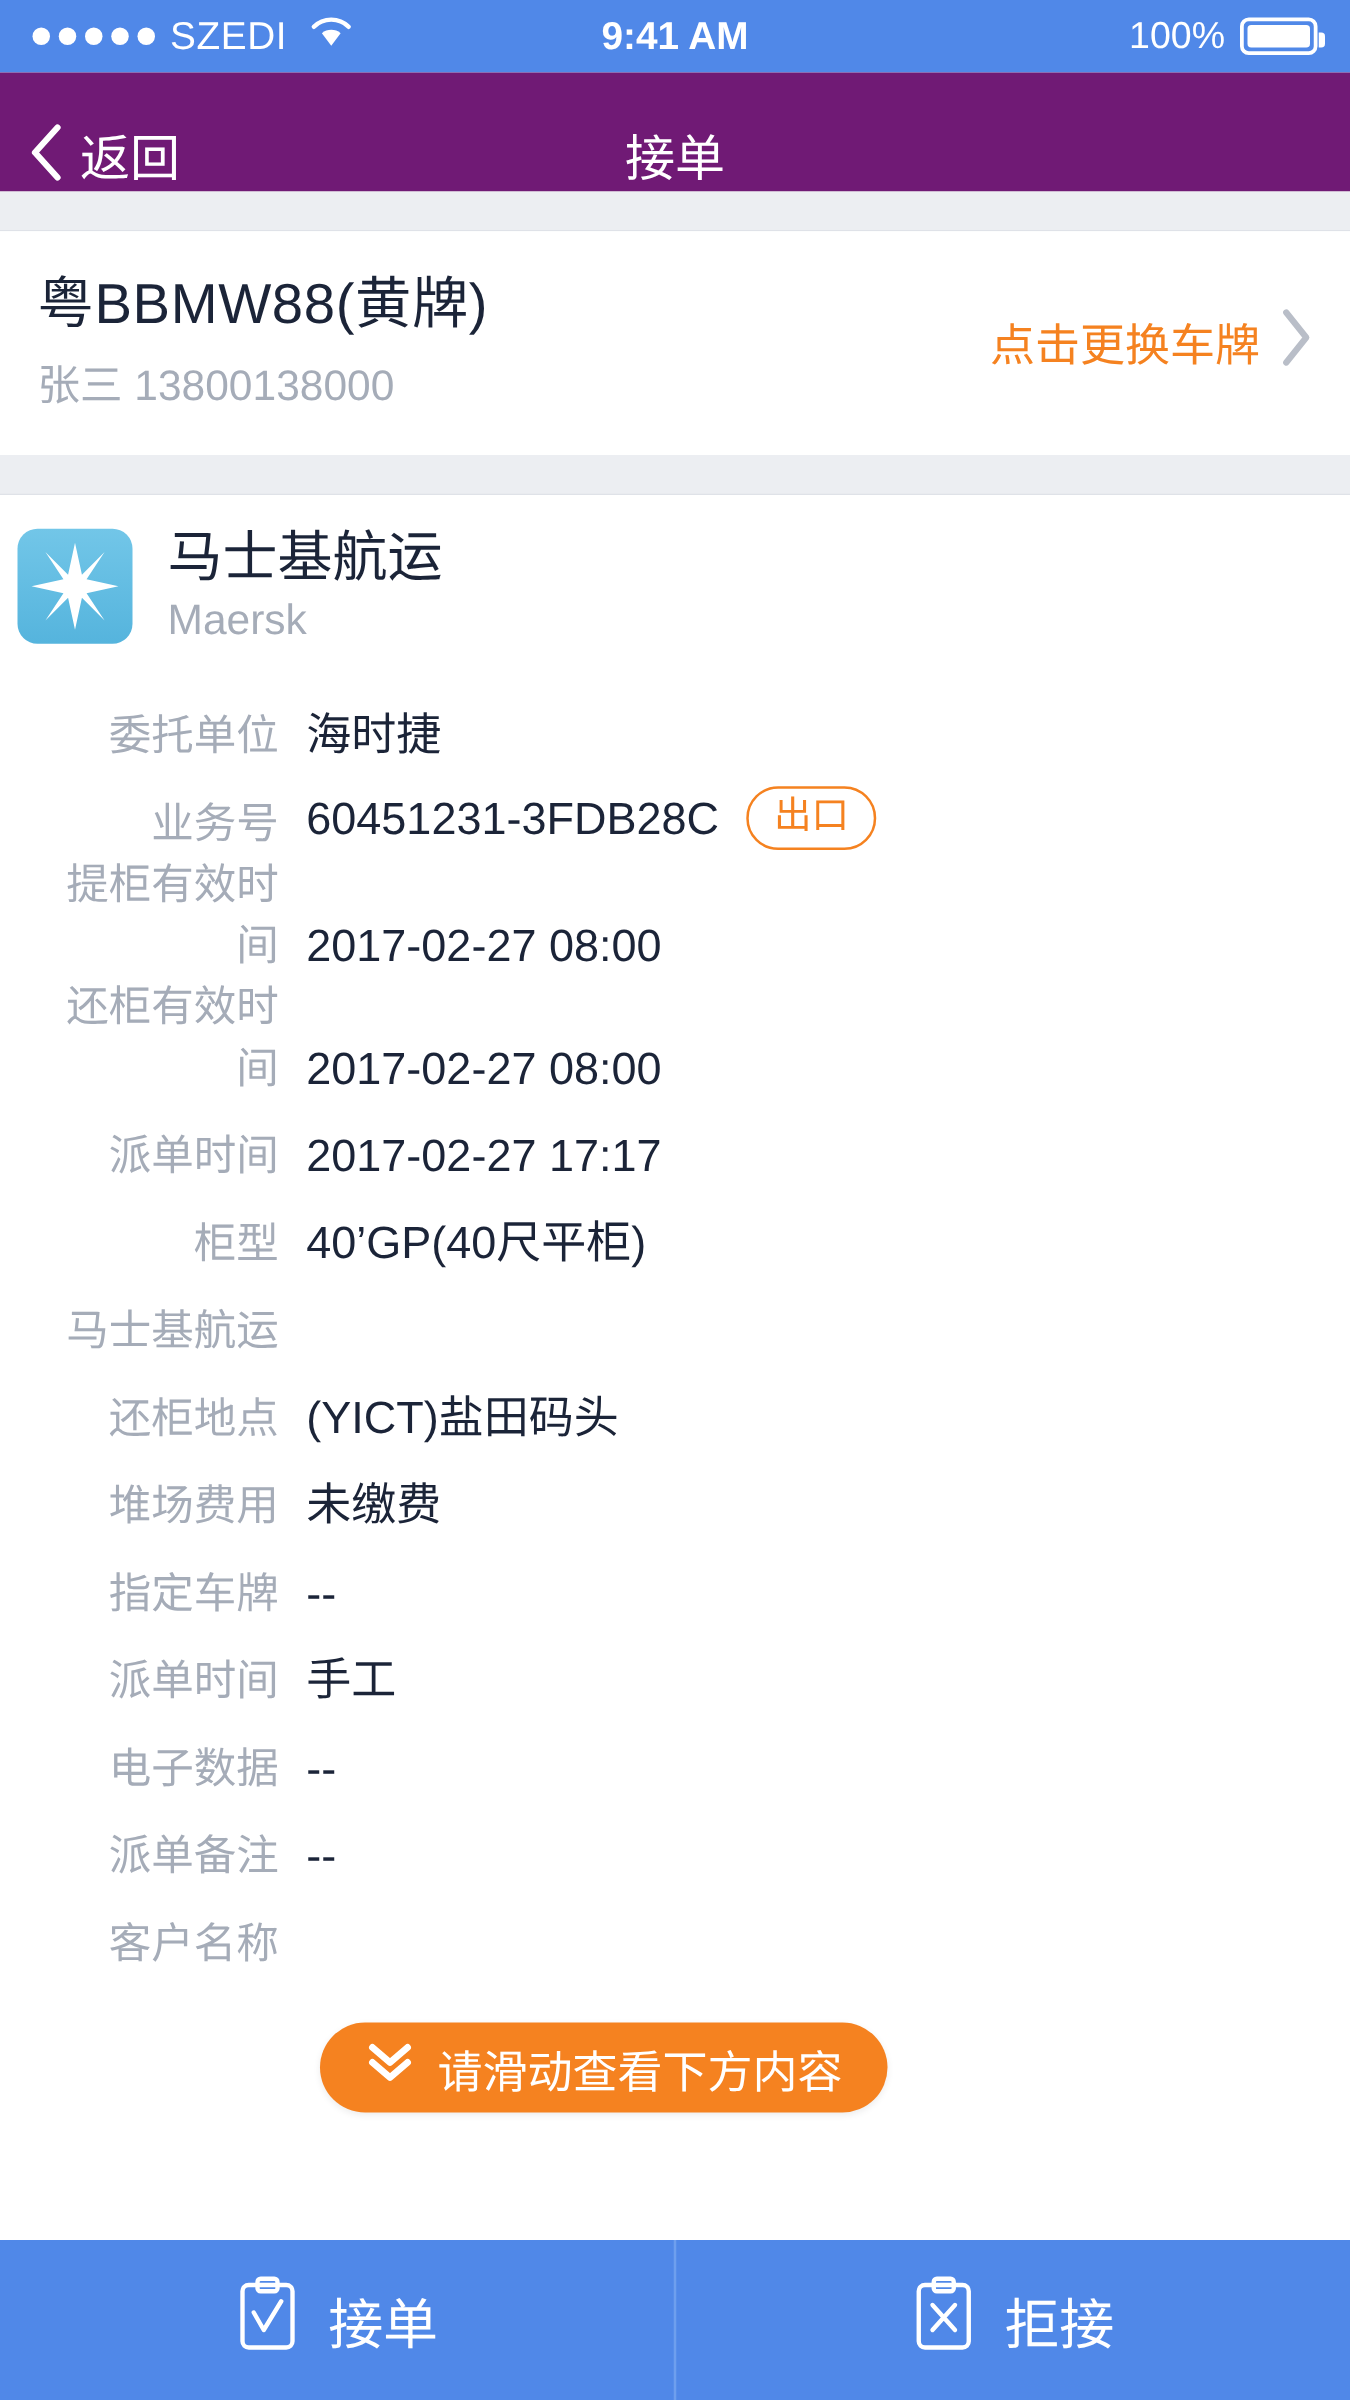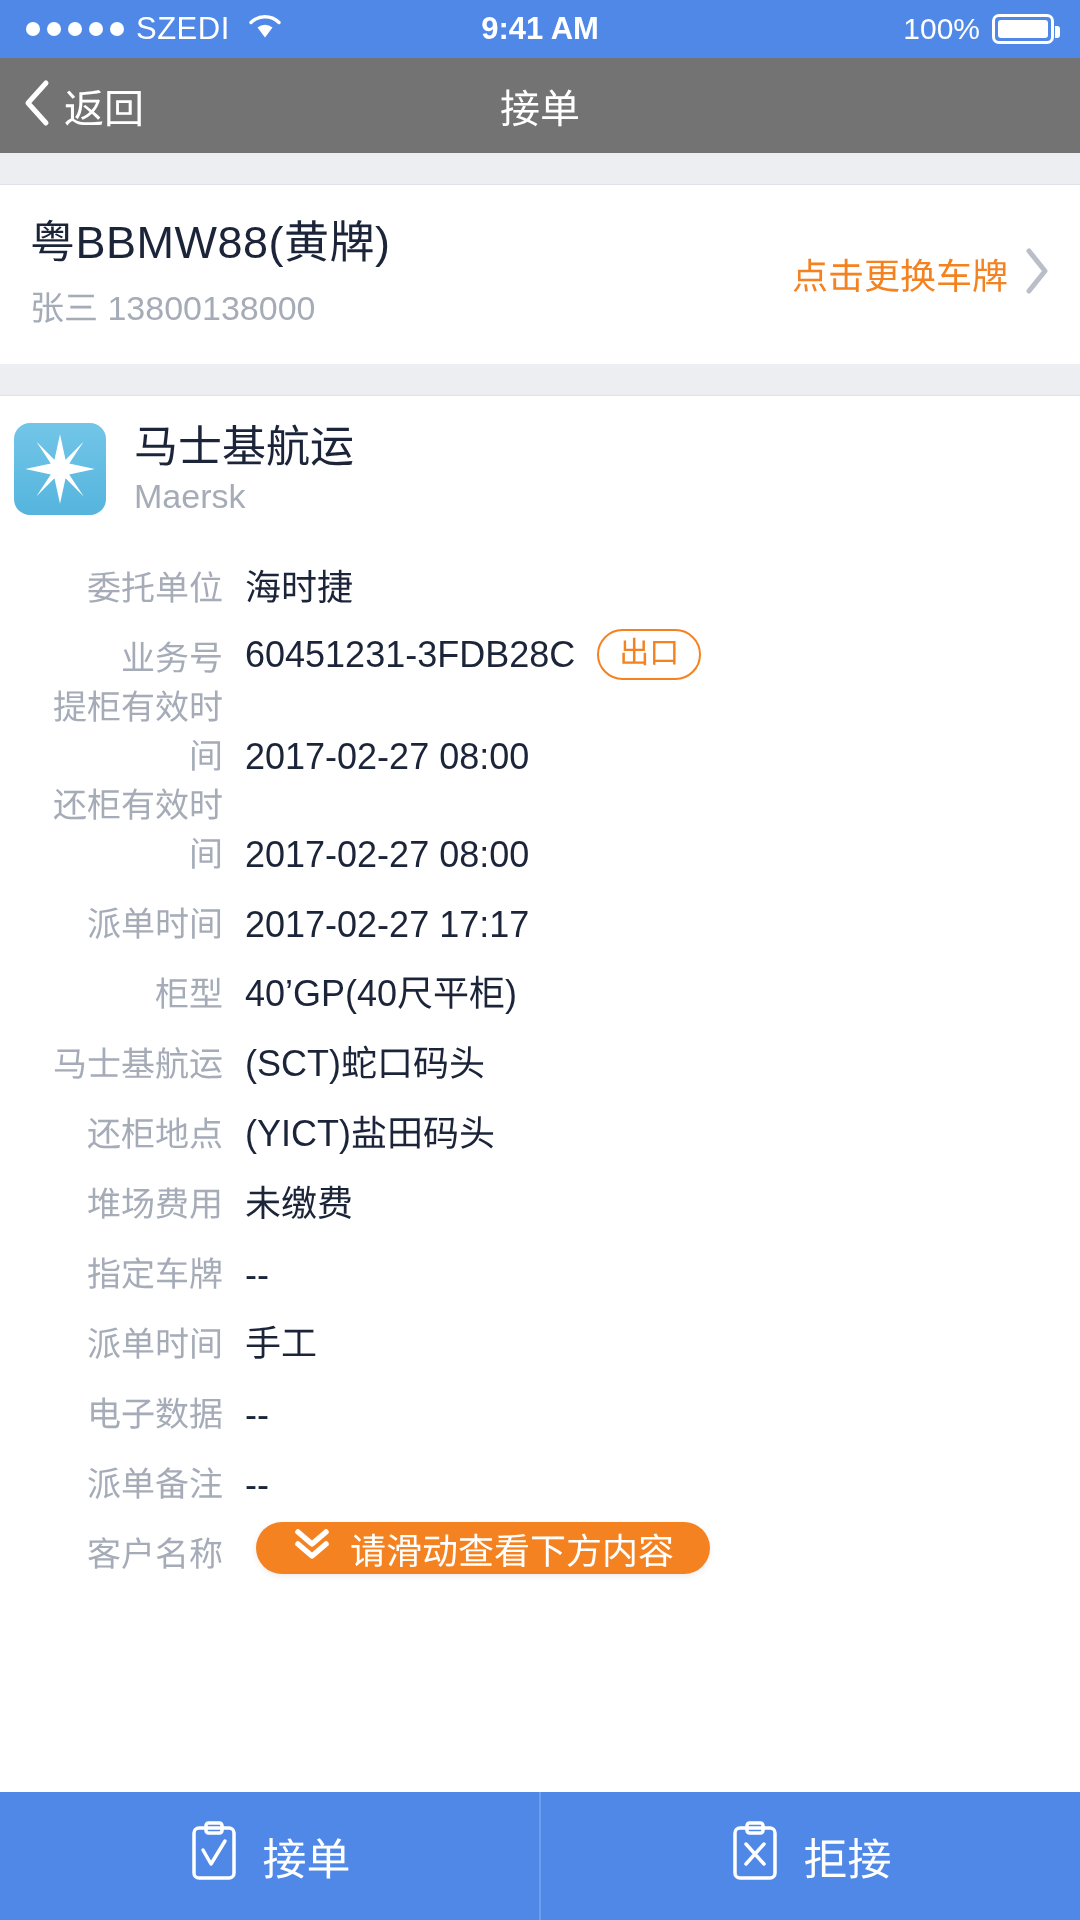--- a/index.html
+++ b/index.html
@@ -32,22 +32,22 @@
   }
   .batt { width:62px; height:30px; border:3px solid #ffffff; border-radius:7px; position:relative; }
   .batt::after {
     content:""; position:absolute; right:-9px; top:9px;
     width:5px; height:12px; background:#ffffff; border-radius:0 3px 3px 0;
   }
   .batt i { position:absolute; left:3px; top:3px; bottom:3px; right:3px; background:#ffffff; border-radius:3px; display:block; }
 
   
   .navbar {
-    height:95px; background:#737373; color:#ffffff;
-    display:flex; align-items:center; position:relative; padding:0 22px;font-family:Liberation Mono, monospace;
+    height:95px; background:#701a75; color:#ffffff;
+    display:flex; align-items:flex-end; position:relative; padding:0 22px;
   }
   .nav-back { display:flex; align-items:center; gap:14px; z-index:2; cursor:pointer; }
   .nav-back-label { font-size:40px; }
   .nav-title {
     position:absolute; left:0; right:0; text-align:center;
     font-size:40px; pointer-events:none;
   }
 
   
   .gap { height:32px; background:#eceef2; border-bottom:1px solid #dfe2e8; }
@@ -87,23 +87,23 @@
     white-space:nowrap;
   }
   .badge-export {
     border:2px solid #f58220; color:#f58220;
     border-radius:26px; font-size:30px;
     padding:3px 20px 6px 20px; line-height:1.25;
   }
 
   
   .hint-pill {
-    position:absolute; left:256px; top:1522px;
+    position:absolute; left:256px; top:1618px;
     background:#f58220; color:#ffffff;
-    border-radius:44px; height:52px;
+    border-radius:44px; height:72px;
     display:flex; align-items:center; gap:18px;
     padding:0 36px; font-size:36px; cursor:pointer;
     box-shadow:0 2px 6px rgba(0,0,0,.08);
   }
 
   
   .actionbar {
     position:absolute; left:0; right:0; bottom:0; height:128px;
     background:#5088e8; display:flex;
   }
@@ -229,23 +229,20 @@
 
     <div class="row">
       <div class="row-label">柜型</div>
       <div class="row-value">
         <span>40’GP(40尺平柜)</span>
       </div>
     </div>
 
     <div class="row">
       <div class="row-label">马士基航运</div>
-      <div class="row-value">
-        <span>(SCT)蛇口码头</span>
-      </div>
     </div>
 
     <div class="row">
       <div class="row-label">还柜地点</div>
       <div class="row-value">
         <span>(YICT)盐田码头</span>
       </div>
     </div>
 
     <div class="row">

